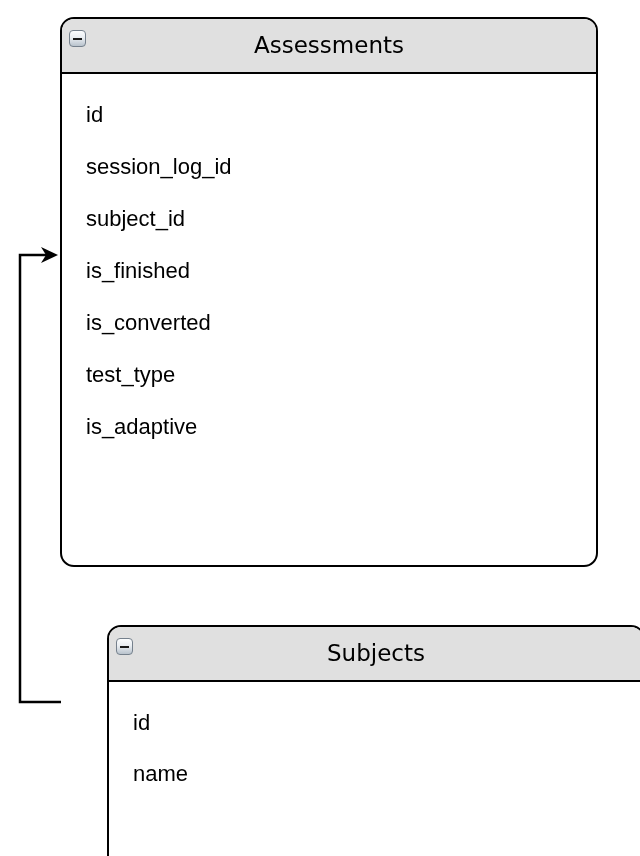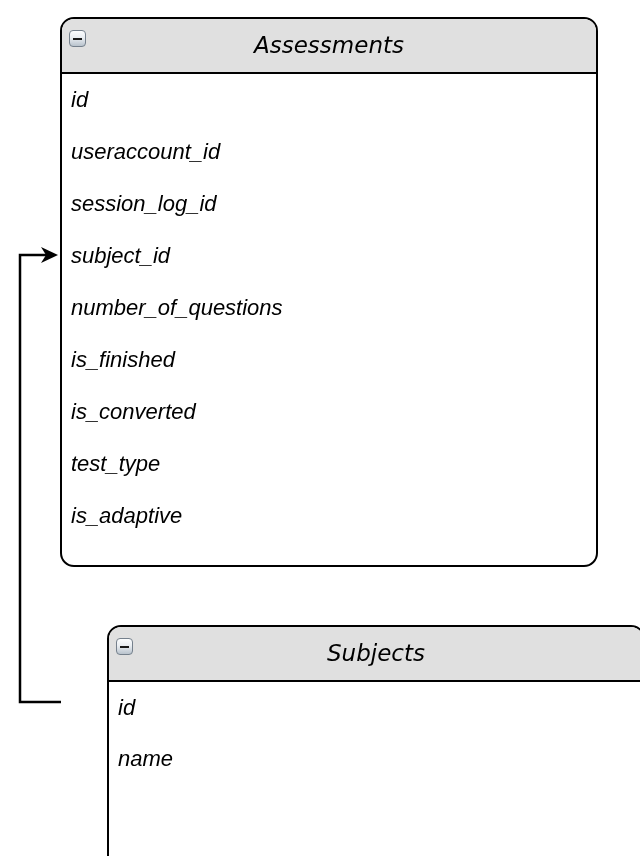--- a/index.html
+++ b/index.html
@@ -8,21 +8,20 @@
     background: #ffffff;
   }
   .canvas {
     position: relative;
     width: 640px;
     height: 856px;
     background: #ffffff;
     overflow: hidden;
     font-family: "Liberation Sans", sans-serif;
     color: #000000;
-    font-style: italic;
   }
   .entity {
     position: absolute;
     left: 60px;
     width: 538px;
     box-sizing: border-box;
     background: #ffffff;
     border: 2px solid #000000;
     border-radius: 14px;
     overflow: hidden;
@@ -60,21 +59,21 @@
     justify-content: center;
     padding: 0;
     cursor: pointer;
   }
   .minus-bar {
     display: block;
     width: 9px;
     height: 2px;
     background: #1a1a1a;
   }
-  .rows { padding: 0; }
+  .rows { padding: 15px; }
   .row {
     height: 52px;
     display: flex;
     align-items: center;
     padding-left: 9px;
     font-size: 22px;
   }
   .entity-subjects .row { height: 51px; }
 
   .connector {
@@ -100,30 +99,24 @@
       <button class="collapse-btn">
         <span class="minus-bar"></span>
       </button>
       <span class="entity-title">Assessments</span>
     </div>
     <div class="rows">
         <div class="row">
         <span>id</span>
       </div>
         <div class="row">
-        <span>useraccount_id</span>
-      </div>
-        <div class="row">
         <span>session_log_id</span>
       </div>
         <div class="row">
         <span>subject_id</span>
-      </div>
-        <div class="row">
-        <span>number_of_questions</span>
       </div>
         <div class="row">
         <span>is_finished</span>
       </div>
         <div class="row">
         <span>is_converted</span>
       </div>
         <div class="row">
         <span>test_type</span>
       </div>

